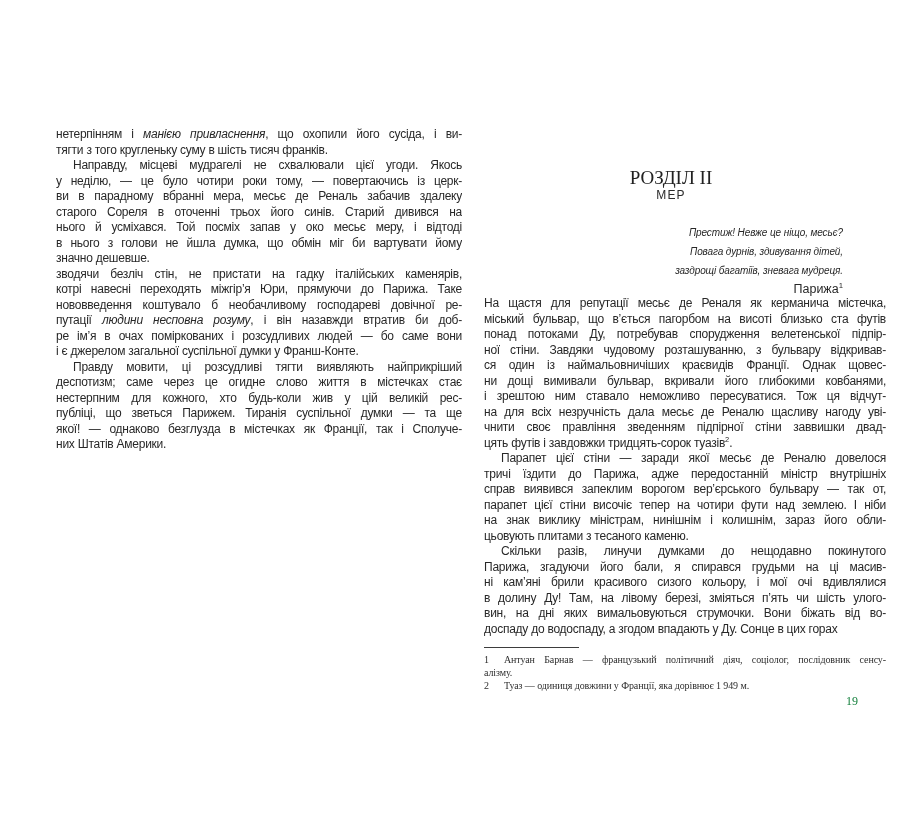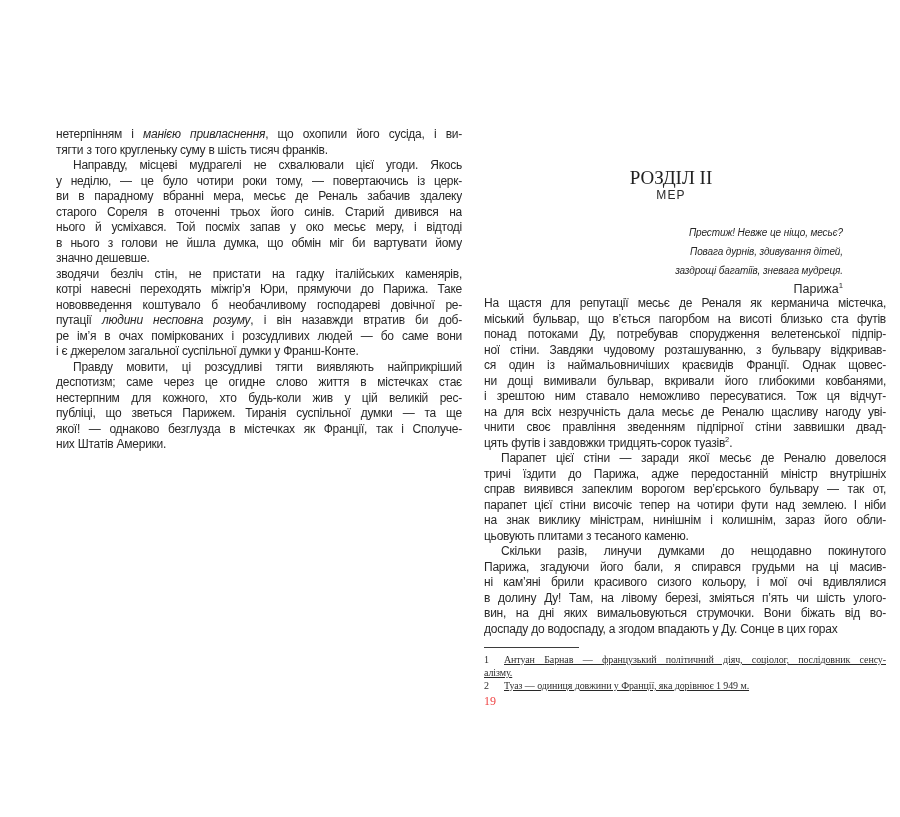--- a/index.html
+++ b/index.html
@@ -29,33 +29,33 @@
   .chapter-sub {
     position:absolute; top:188px; left:0; width:374px; text-align:center;
     font-size:12px; line-height:14px; letter-spacing:1.2px; color:#2b2b2b;
   }
   .epigraph { position:absolute; top:223px; left:0; width:359px; text-align:right; }
   .ep-line  { font-style:italic; font-size:10px; line-height:19px; letter-spacing:-0.1px; }
   .ep-attr  { font-style:normal; font-size:12.5px; line-height:19px; }
 
   .rbody { position:absolute; top:296px; left:0; width:402px; }
 
-  .footnotes { position:absolute; top:647px; left:0; width:402px;text-decoration:underline; }
+  .footnotes { position:absolute; top:647px; left:0; width:402px; }
   .fn-rule   { width:95px; height:1px; background:#3d3d3d; margin-bottom:5px; }
   .fn-line {
     font-family:"Liberation Serif", serif; font-size:10px; letter-spacing:-0.1px;
     height:13px; line-height:13px; overflow:hidden;
     text-align:justify; text-align-last:justify; color:#2e2e2e;
   }
   .fn-line.last { text-align-last:left; }
   .fn-num { display:inline-block; width:20px; }
 
   .pageno {
-    position:absolute; top:694px; left:0; width:374px; text-align:left;
-    font-family:"Liberation Serif", serif; font-size:12px; color:#ef4444;
+    position:absolute; top:694px; left:0; width:374px; text-align:right;
+    font-family:"Liberation Serif", serif; font-size:12px; color:#15803d;
   }
 </style>
 </head>
 <body>
 
 <div class="spread">
 
   <div class="page-left" id="leftBody">
       <div class="bline"><span>нетерпінням і </span><span class="it">манією привласнення</span><span>, що охопили його сусіда, і ви-</span></div>
       <div class="bline last"><span>тягти з того кругленьку суму в шість тисяч франків.</span></div>

